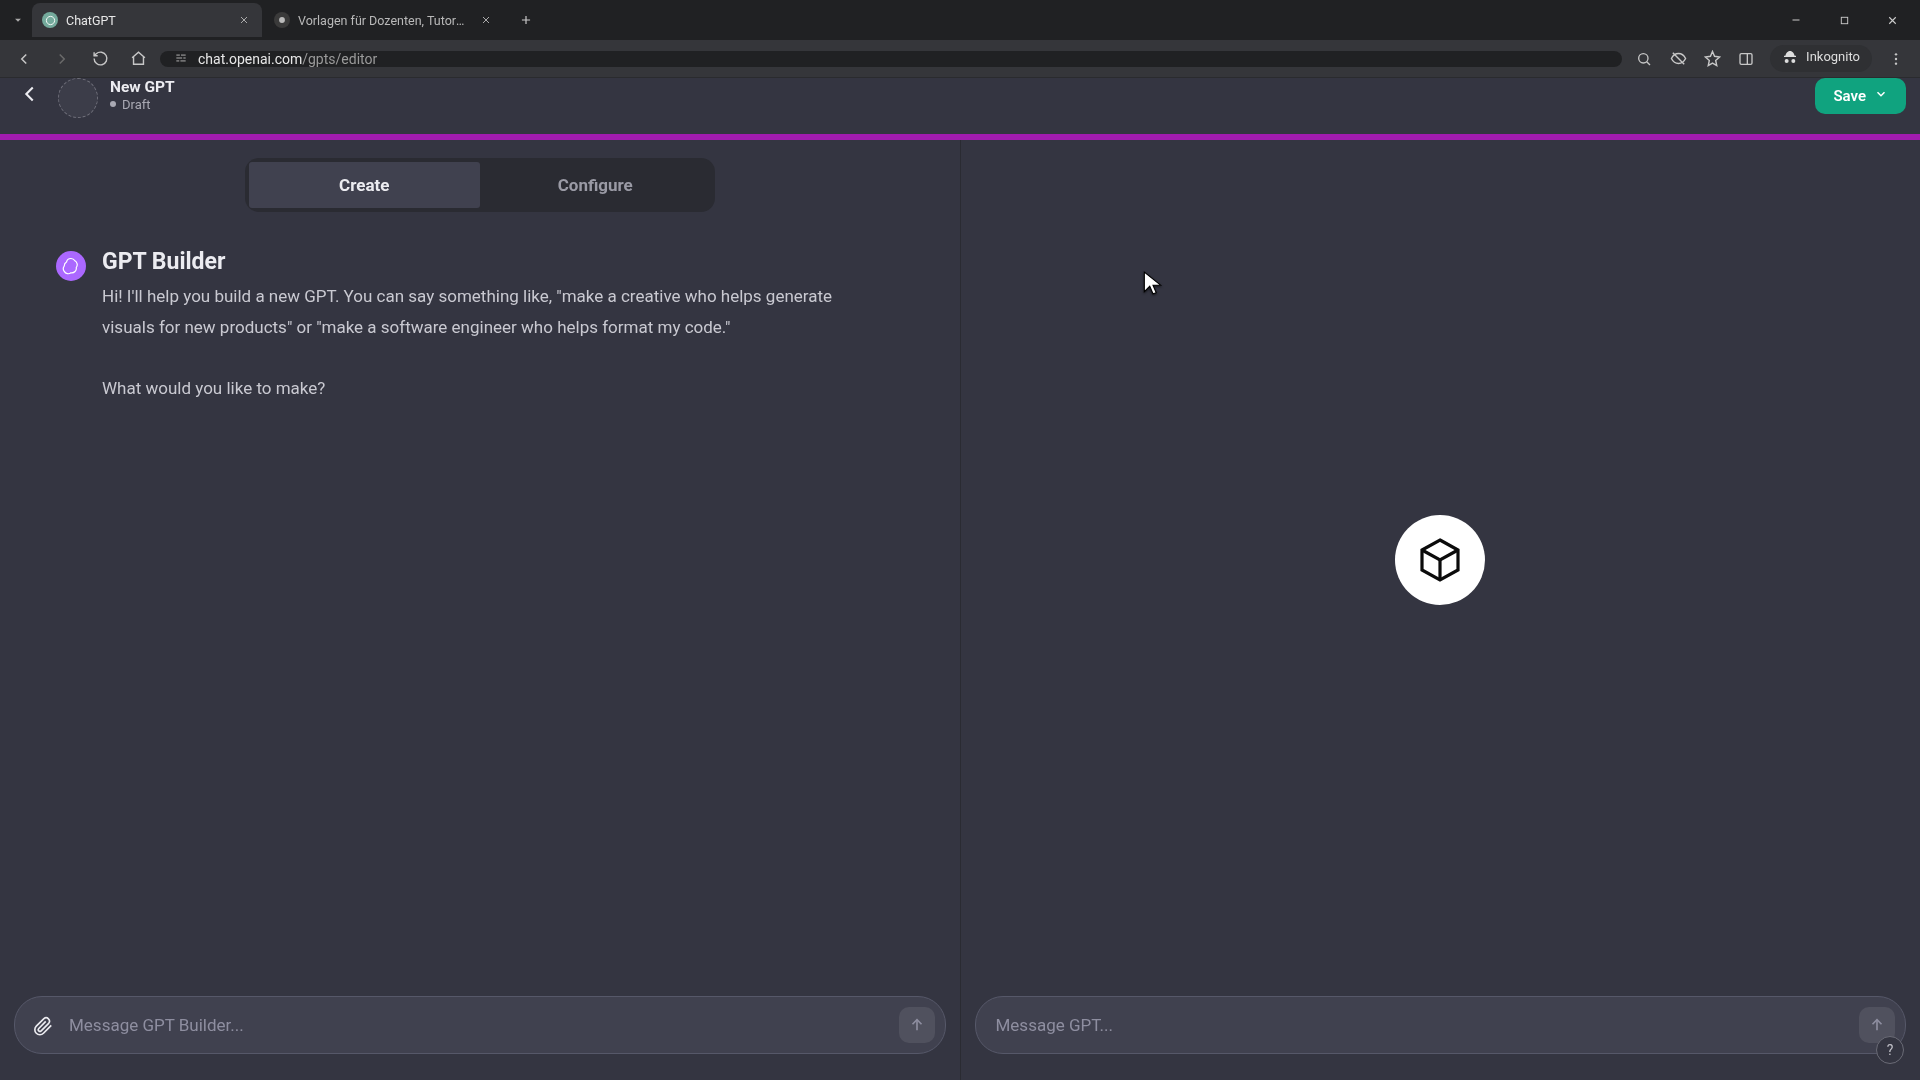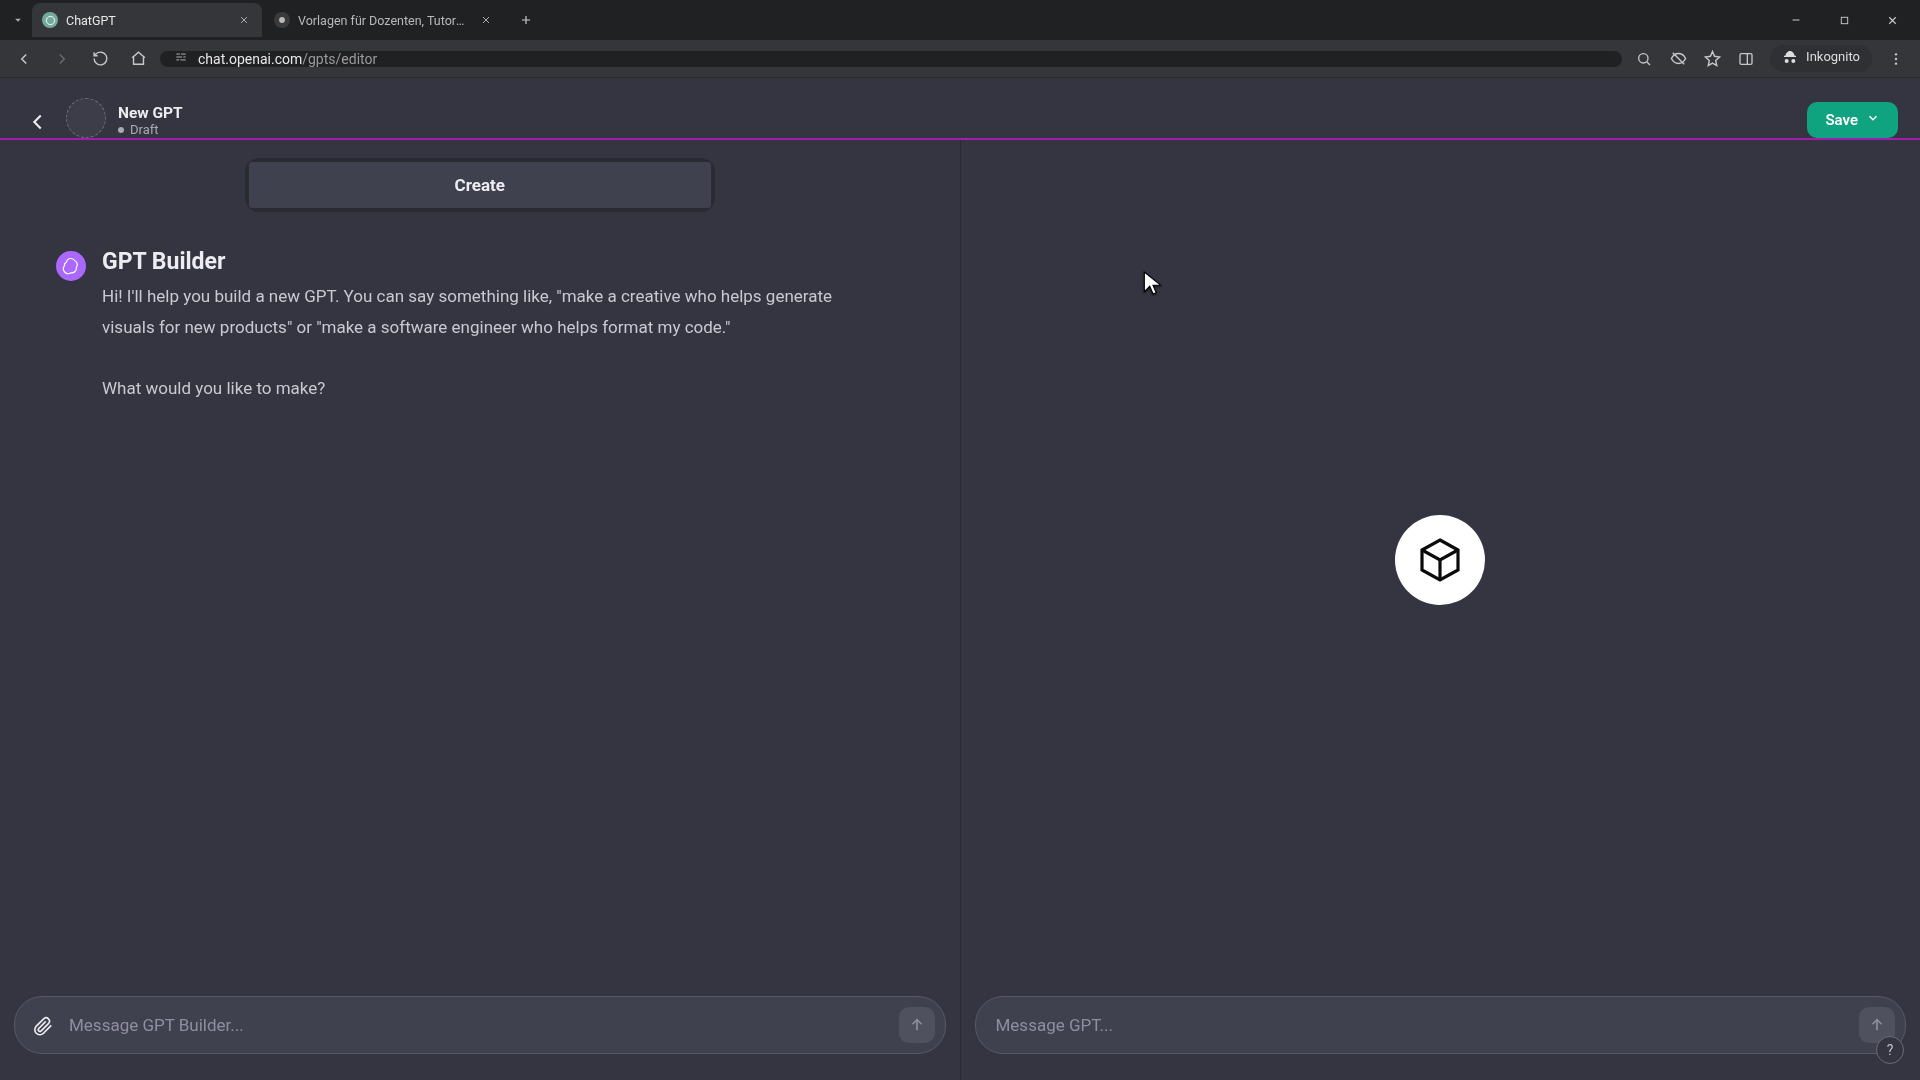--- a/index.html
+++ b/index.html
@@ -14,30 +14,30 @@
   .tab .favicon { width: 16px; height: 16px; border-radius: 50%; display:flex; align-items:center; justify-content:center; flex-shrink:0; }
   .tab .title { flex: 1; white-space: nowrap; overflow: hidden; text-overflow: ellipsis; }
   .tab .close { width: 16px; height:16px; display:flex; align-items:center; justify-content:center; color:#aaa; }
   .new-tab { width: 28px; height: 28px; display:flex; align-items:center; justify-content:center; color:#ccc; border-radius:50%; margin-left:6px; }
   .window-controls { margin-left:auto; display:flex; gap:4px; }
   .window-controls .wc { width:44px; height:32px; display:flex; align-items:center; justify-content:center; color:#ccc; }
   
   .toolbar { height: 38px; background: #35363a; display:flex; align-items:center; padding: 0 8px; gap:6px; border-bottom: 1px solid #2a2b2e; }
   .tb-btn { width:32px; height:32px; display:flex; align-items:center; justify-content:center; color:#c7c7c7; border-radius:50%; }
   .tb-btn.disabled { color: #6a6a6a; }
-  .addr { flex:1; height:16px; background:#202123; border-radius:16px; display:flex; align-items:center; padding:0 14px; gap:10px; color:#c9c9c9; font-size:14px; }
+  .addr { flex:1; height:16px; background:#202123; border-radius:16px; display:flex; padding:0 14px; gap:10px; color:#c9c9c9; font-size:14px; }
   .addr .lock { color:#9a9a9a; }
   .addr .url { color:#e7e7e7; }
   .addr .url .dim { color:#9a9a9a; }
   .tb-right { display:flex; align-items:center; gap:2px; }
   .incognito-pill { display:flex; gap:8px; background:#2f3033; color:#ddd; font-size:13px; padding:4px 12px; border-radius:16px; margin:0 6px; }
   
   
   .app { background:#343541; color:#ececf1; height: calc(1080px - 78px); display:flex; flex-direction:column; }
-  .app-header { height: 62px; display:flex; align-items:flex-end; padding: 0 22px; gap:12px; border-bottom:2px solid #a21caf; }
+  .app-header { height: 62px; display:flex; align-items:flex-start; padding: 0 14px; gap:12px; border-bottom:6px solid #a21caf; }
   .back-btn { width:32px; height:32px; display:flex; align-items:center; justify-content:center; color:#ececf1; cursor:pointer; }
   .gpt-avatar { width:40px; height:40px; border-radius:50%; border:1px dashed #6f6f7a; background:#3c3d49; }
   .gpt-titles { display:flex; flex-direction:column; line-height:1.2; }
   .gpt-title { font-size:15.5px; font-weight:700; color:#ececf1; }
   .gpt-status { font-size:13px; color:#a9a9b3; display:flex; align-items:center; gap:6px; }
   .gpt-status::before { content:""; width:6px; height:6px; border-radius:50%; background:#a9a9b3; display:inline-block; }
   .save-btn { margin-left:auto; background:#10a37f; color:#fff; font-size:15px; font-weight:600; padding:9px 18px; border-radius:10px; display:flex; align-items:center; gap:8px; }
   
   .app-body { flex:1; display:flex; position:relative; }
   .pane { flex:1; display:flex; flex-direction:column; position:relative; }
@@ -234,20 +234,21 @@
           </svg></span>
     </div>
   </div>
 
   <div class="app-body">
 
     <div class="pane">
       <div class="tabs">
         <div class="tabs-inner">
           <div class="seg active">Create</div>
+          <div class="seg">Configure</div>
         </div>
       </div>
       <div class="chat">
         <div class="msg">
           <div class="avatar">
             <svg viewBox="0 0 24 24" fill="none" stroke="currentColor" stroke-width="1.6">
                 <path d="M12 2a6 6 0 0 1 5.2 3 6 6 0 0 1 1.8 9 6 6 0 0 1-7 7 6 6 0 0 1-9-1.8A6 6 0 0 1 3 12a6 6 0 0 1 3-5.2A6 6 0 0 1 12 2z"></path>
               </svg>
           </div>
           <div class="content">

